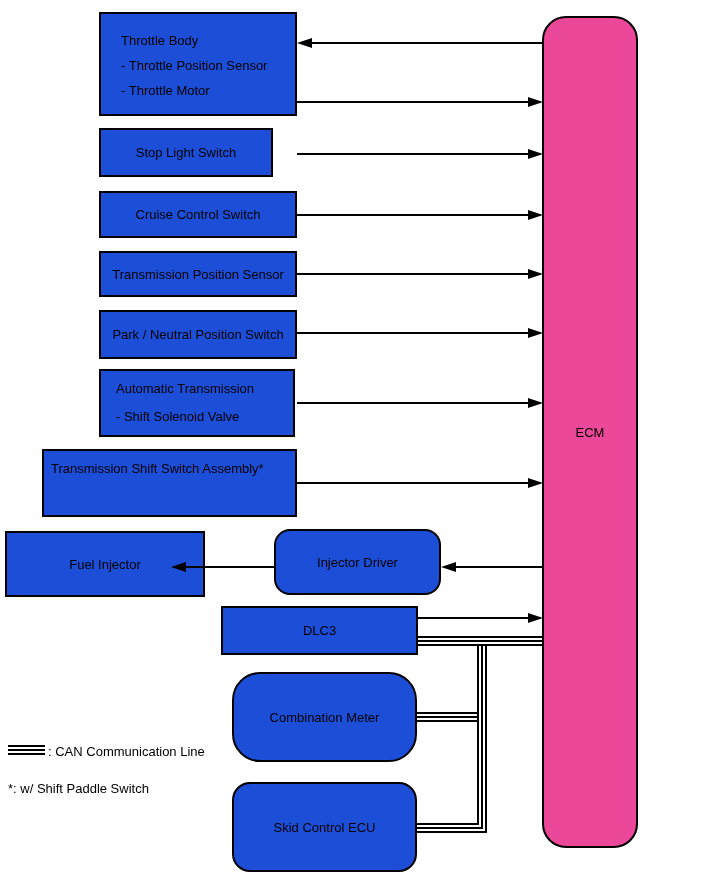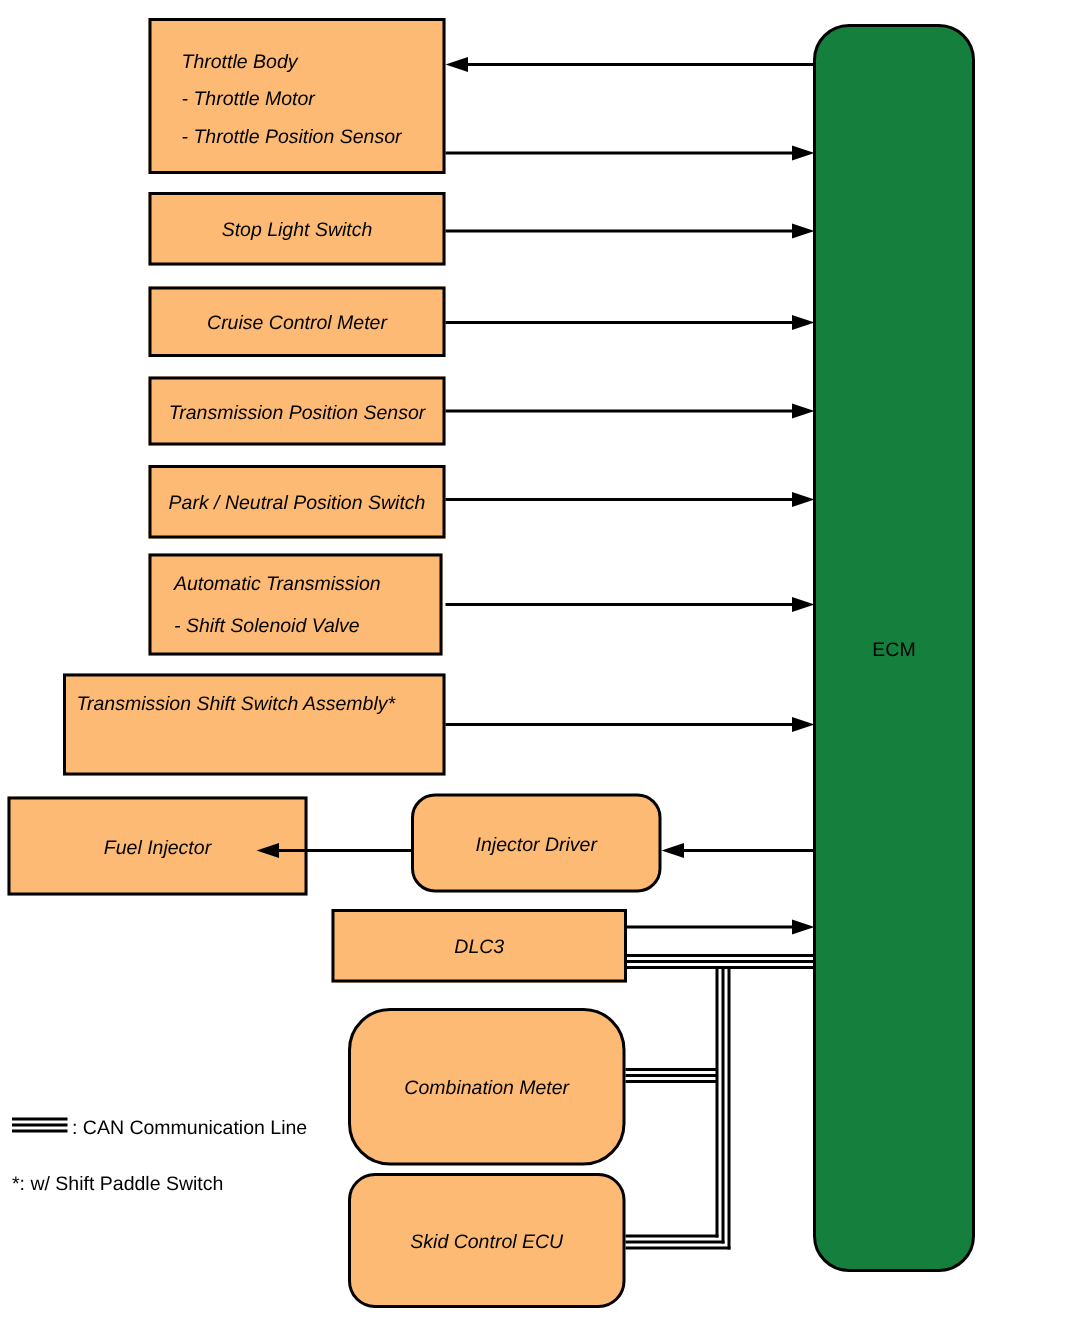--- a/index.html
+++ b/index.html
@@ -2,31 +2,30 @@
 <html><head>
 <meta charset="utf-8">
 <style>
   html,body { margin:0; padding:0; background:#ffffff; }
   .stage {
     position:relative; width:713px; height:882px; background:#ffffff;
     font-family:"Liberation Sans", sans-serif; font-size:13px; color:#000;
     overflow:hidden;
   }
   .box {
-    position:absolute; border:2px solid #000; background:#fdba74;
+    position:absolute; border:2px solid #000; background:#1d4ed8;
     box-sizing:border-box;
-    font-style:italic;
   }
   .box.center { display:flex; align-items:center; justify-content:center; text-align:center; }
   .r16 { border-radius:16px; }
   .r28 { border-radius:28px; }
   .ecm {
-    position:absolute; left:542px; top:16px; width:108px; height:832px;
+    position:absolute; left:542px; top:16px; width:96px; height:832px;
     border:2px solid #000; border-radius:24px; box-sizing:border-box;
-    display:flex; align-items:center; justify-content:center; background:#15803d;
+    display:flex; align-items:center; justify-content:center; background:#ec4899;
   }
   .hline { position:absolute; height:2px; background:#000; }
   .vline { position:absolute; width:2px; background:#000; }
   .arrow-r { position:absolute; width:0; height:0;
     border-top:5px solid transparent; border-bottom:5px solid transparent;
     border-left:15px solid #000; }
   .arrow-l { position:absolute; width:0; height:0;
     border-top:5px solid transparent; border-bottom:5px solid transparent;
     border-right:15px solid #000; }
   .mlbox div { white-space:nowrap; }
@@ -39,30 +38,30 @@
 <body>
 
 <div class="stage">
 
   <div class="ecm">
     <span>ECM</span>
   </div>
 
   <div class="box mlbox tb" style="left:99px; top:12px; width:198px; height:104px;">
     <div>Throttle Body</div>
+    <div>- Throttle Position Sensor</div>
     <div>- Throttle Motor</div>
-    <div>- Throttle Position Sensor</div>
   </div>
 
-  <div class="box center" style="left:99px; top:128px; width:198px; height:49px;">
+  <div class="box center" style="left:99px; top:128px; width:174px; height:49px;">
     <span>Stop Light Switch</span>
   </div>
 
   <div class="box center" style="left:99px; top:191px; width:198px; height:47px;">
-    <span>Cruise Control Meter</span>
+    <span>Cruise Control Switch</span>
   </div>
 
   <div class="box center" style="left:99px; top:251px; width:198px; height:46px;">
     <span>Transmission Position Sensor</span>
   </div>
 
   <div class="box center" style="left:99px; top:310px; width:198px; height:49px;">
     <span>Park / Neutral Position Switch</span>
   </div>
 
@@ -80,21 +79,21 @@
   </div>
 
   <div class="box center r16" style="left:274px; top:529px; width:167px; height:66px;">
     <span>Injector Driver</span>
   </div>
 
   <div class="box center" style="left:221px; top:606px; width:197px; height:49px;align-items:center;">
     <span>DLC3</span>
   </div>
 
-  <div class="box center r28" style="left:232px; top:672px; width:185px; height:105px;">
+  <div class="box center r28" style="left:232px; top:672px; width:185px; height:90px;">
     <span>Combination Meter</span>
   </div>
 
   <div class="box center r28" style="left:232px; top:782px; width:185px; height:90px;border-radius:18px;">
     <span>Skid Control ECU</span>
   </div>
 
   <div class="arrow-l" style="left:297px; top:38px;"></div>
   <div class="hline" style="left:310px; top:42px; width:233px;"></div>
 

